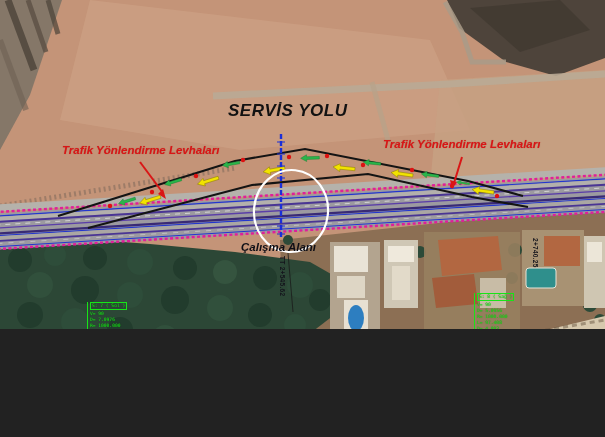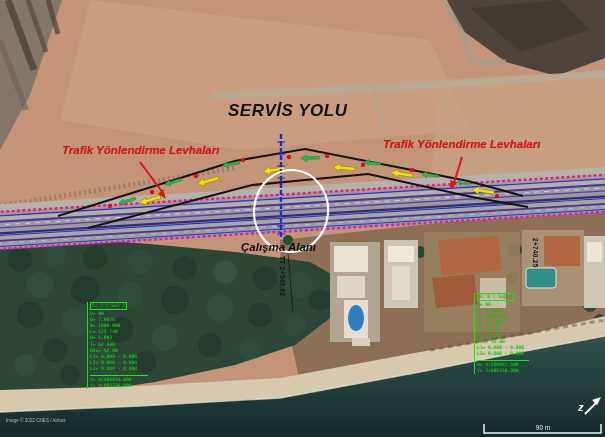--- a/index.html
+++ b/index.html
@@ -1,17 +1,17 @@
 <!DOCTYPE html>
 <html><head>
 <meta charset="utf-8">
 <style>
   html,body{margin:0;padding:0;background:#222;}
   #stage{
-    position:relative;width:605px;height:437px;overflow:hidden;
+    position:relative;width:605px;height:329px;overflow:hidden;
     font-family:"Liberation Sans",sans-serif;
     background:#c49478;
   }
   #scene{position:absolute;left:0;top:0;}
   .abs{position:absolute;white-space:nowrap;}
   .title-label{
     font-size:17px;font-weight:bold;font-style:italic;color:#121212;
     letter-spacing:.5px;
   }
   .red-label{

